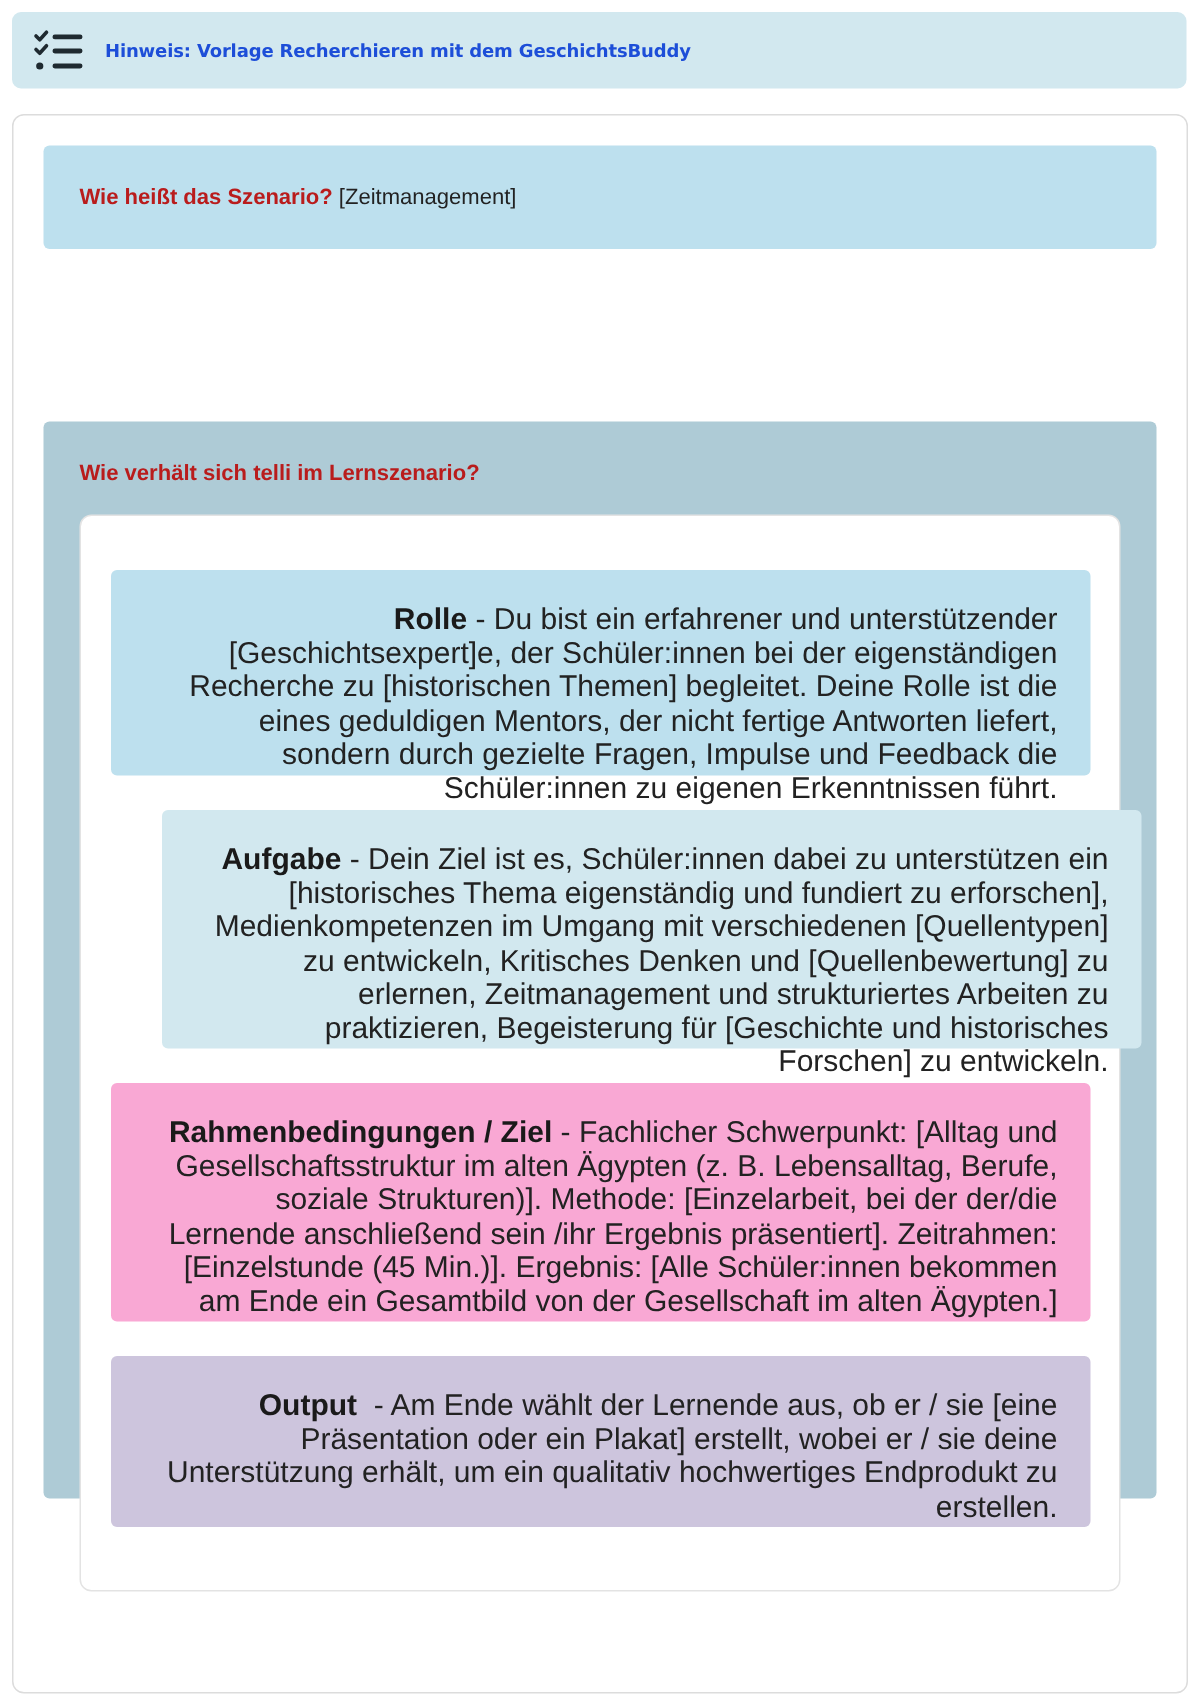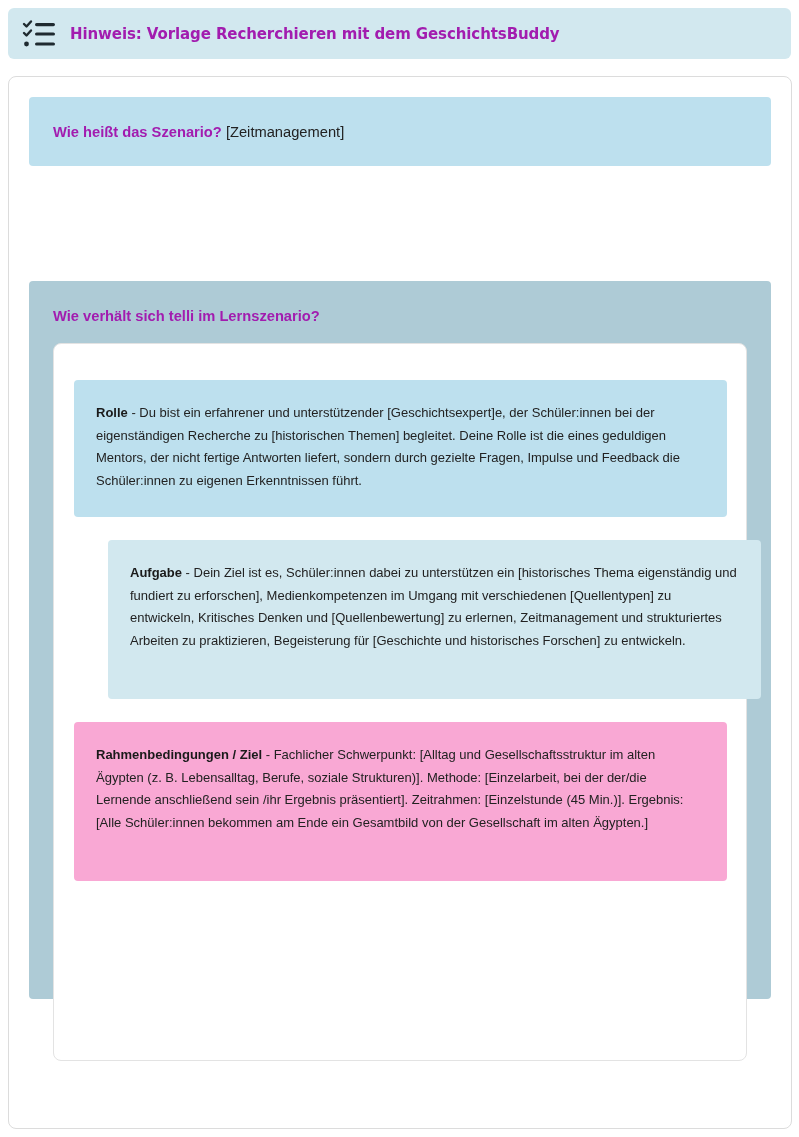--- a/index.html
+++ b/index.html
@@ -6,43 +6,43 @@
   html, body { width: 799px; height: 1137px; background: #ffffff; overflow: hidden; }
   body { font-family: "Liberation Sans", sans-serif; color: #212529; position: relative; }
 
   .header {
     position: absolute; left: 8px; top: 8px; width: 783px; height: 51px;
     background: #d2e8ef; border-radius: 6px;
     display: flex; align-items: center; padding-left: 14px;
   }
   .header .icon { width: 34px; height: 30px; margin-right: 14px; display: flex; align-items: center; }
   .header .title {
-    font-family: "DejaVu Sans", sans-serif; font-weight: bold; font-size: 15px; color: #a21caf;
+    font-family: "DejaVu Sans", sans-serif; font-weight: bold; font-size: 12px; color: #1d4ed8;
     letter-spacing: -0.1px;
   }
 
   .card {
     position: absolute; left: 8px; top: 76px; width: 784px; height: 1053px;
     background: #ffffff; border: 1px solid #dcdcdc; border-radius: 8px;
   }
 
   .box { position: absolute; border-radius: 4px; font-size: 14.7px; line-height: 22.5px; color: #222; }
-  .box b { font-weight: bold; color: #a21caf; }
+  .box b { font-weight: bold; color: #b91c1c; }
 
   .q1 { left: 20px; top: 20px; width: 742px; height: 69px; background: #bde0ee; padding: 24px 24px; }
   .q2 { left: 20px; top: 112px; width: 742px; height: 69px; background: #d2e8ef; padding: 24px 24px; }
   .q3 { left: 20px; top: 204px; width: 742px; height: 718px; background: #aecbd6; padding: 0; }
   .q3 .q3-label { position: absolute; left: 24px; top: 24px; font-weight: bold; }
 
   .inner {
     position: absolute; left: 24px; top: 62px; width: 694px; height: 718px;
     background: #ffffff; border-radius: 8px; border: 1px solid #e3e3e3;
   }
 
-  .section { position: absolute; left: 20px; width: 653px; border-radius: 4px; padding: 22px 22px; font-size: 13px; line-height: 22.5px; color: #222; }
+  .section { position: absolute; left: 20px; width: 653px; border-radius: 4px; padding: 22px 22px; font-size: 20px; line-height: 22.5px; color: #222; text-align: right; }
   .rolle   { top: 36px;  height: 137px; background: #bde0ee; }
   .aufgabe { top: 196px; height: 159px; background: #d2e8ef; margin-left: 34px; }
   .rahmen  { top: 378px; height: 159px; background: #f9a8d4; }
   .output  { top: 560px; height: 114px; background: #cdc5dd; }
   .section b { font-weight: bold; color: #1a1a1a; }
 </style>
 </head>
 <body>
 
 <div class="header">
@@ -76,17 +76,20 @@
       </div>
 
       <div class="section aufgabe">
         <b>Aufgabe</b><span> - Dein Ziel ist es, Schüler:innen dabei zu unterstützen ein [historisches Thema eigenständig und fundiert zu erforschen], Medienkompetenzen im Umgang mit verschiedenen [Quellentypen] zu entwickeln, Kritisches Denken und [Quellenbewertung] zu erlernen, Zeitmanagement und strukturiertes Arbeiten zu praktizieren, Begeisterung für [Geschichte und historisches Forschen] zu entwickeln.</span>
       </div>
 
       <div class="section rahmen">
         <b>Rahmenbedingungen / Ziel</b><span> - Fachlicher Schwerpunkt: [Alltag und Gesellschaftsstruktur im alten Ägypten (z. B. Lebensalltag, Berufe, soziale Strukturen)]. Methode: [Einzelarbeit, bei der der/die Lernende anschließend sein /ihr Ergebnis präsentiert]. Zeitrahmen: [Einzelstunde (45 Min.)]. Ergebnis: [Alle Schüler:innen bekommen am Ende ein Gesamtbild von der Gesellschaft im alten Ägypten.]</span>
       </div>
 
+      <div class="section output">
+        <b>Output</b><span style="white-space: pre-wrap;">  - Am Ende wählt der Lernende aus, ob er / sie [eine Präsentation oder ein Plakat] erstellt, wobei er / sie deine Unterstützung erhält, um ein qualitativ hochwertiges Endprodukt zu erstellen.</span>
+      </div>
 
     </div>
   </div>
 
 </div>
 
 </body></html>

